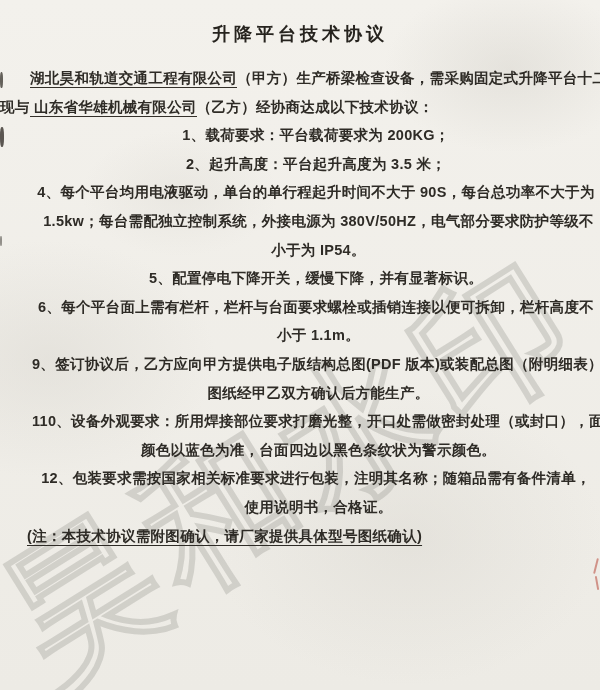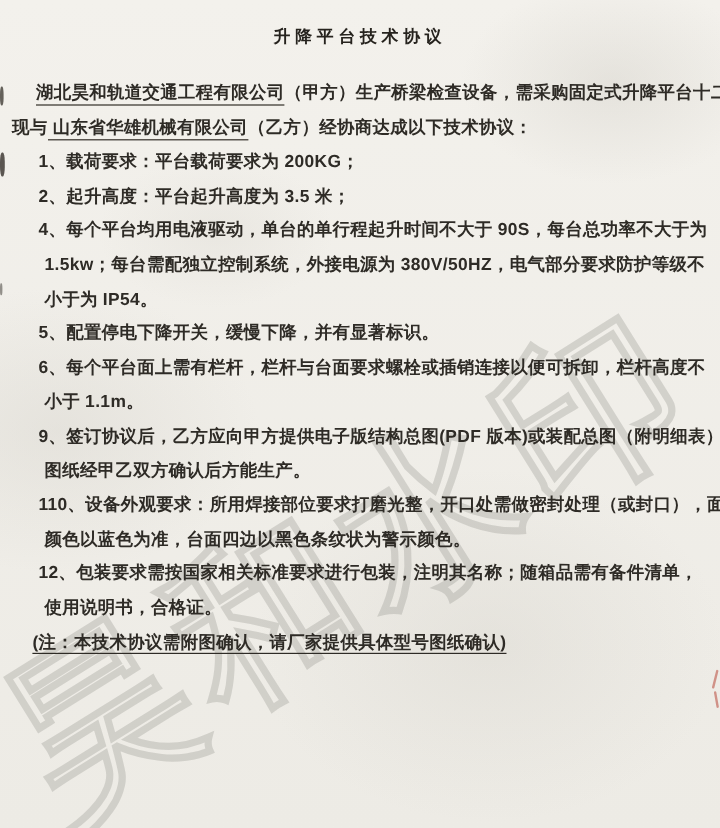--- a/index.html
+++ b/index.html
@@ -12,33 +12,33 @@
     background:
       radial-gradient(180px 120px at 85% 10%, rgba(203,200,192,.35), transparent 70%),
       radial-gradient(240px 170px at 8% 52%, rgba(204,201,193,.30), transparent 70%),
       radial-gradient(280px 210px at 68% 78%, rgba(206,203,195,.30), transparent 70%),
       radial-gradient(140px 90px at 30% 28%, rgba(210,207,199,.25), transparent 70%),
       linear-gradient(#f3f1ec,#edebe5);
   }
   .wm{position:absolute;left:0;top:0;pointer-events:none;}
   .title{
     position:absolute;top:22px;left:0;width:100%;
-    text-align:center;font-size:14px;font-weight:700;
+    text-align:center;font-size:18px;font-weight:700;
     letter-spacing:4px;color:#26231e;
   }
   .doc{
     position:absolute;top:64px;left:0;width:600px;
     font-size:14.5px;font-weight:600;line-height:28.6px;
     letter-spacing:0.3px;
   }
   .intro-line{white-space:pre;}
   .intro-line1{padding-left:30px;}
-  .intro-line2{padding-left:10px;}
+  .intro-line2{padding-left:0;}
   .uline{border-bottom:1.4px solid #332f29;padding-bottom:1px;}
-  .clause{white-space:pre;padding-left:37px;text-indent:-5px;margin:0;}
+  .clause{white-space:pre;padding-left:37px;text-indent:-5px;margin:0;text-align:center;}
   .note{
     white-space:pre;padding-left:27px;margin:0;
     text-decoration:underline;text-decoration-thickness:1.4px;text-underline-offset:4px;
   }
   .smudge{position:absolute;background:#34302a;border-radius:40%;}
   .smudge.s1{left:0;top:72px;width:3px;height:16px;opacity:.75;}
   .smudge.s2{left:0;top:127px;width:4px;height:20px;opacity:.8;}
   .smudge.s3{left:0;top:236px;width:2px;height:10px;opacity:.5;}
   .red-mark{position:absolute;right:0;top:556px;width:8px;height:40px;opacity:.55;}
   .red-mark .stroke{position:absolute;background:#b94a3c;border-radius:2px;}

